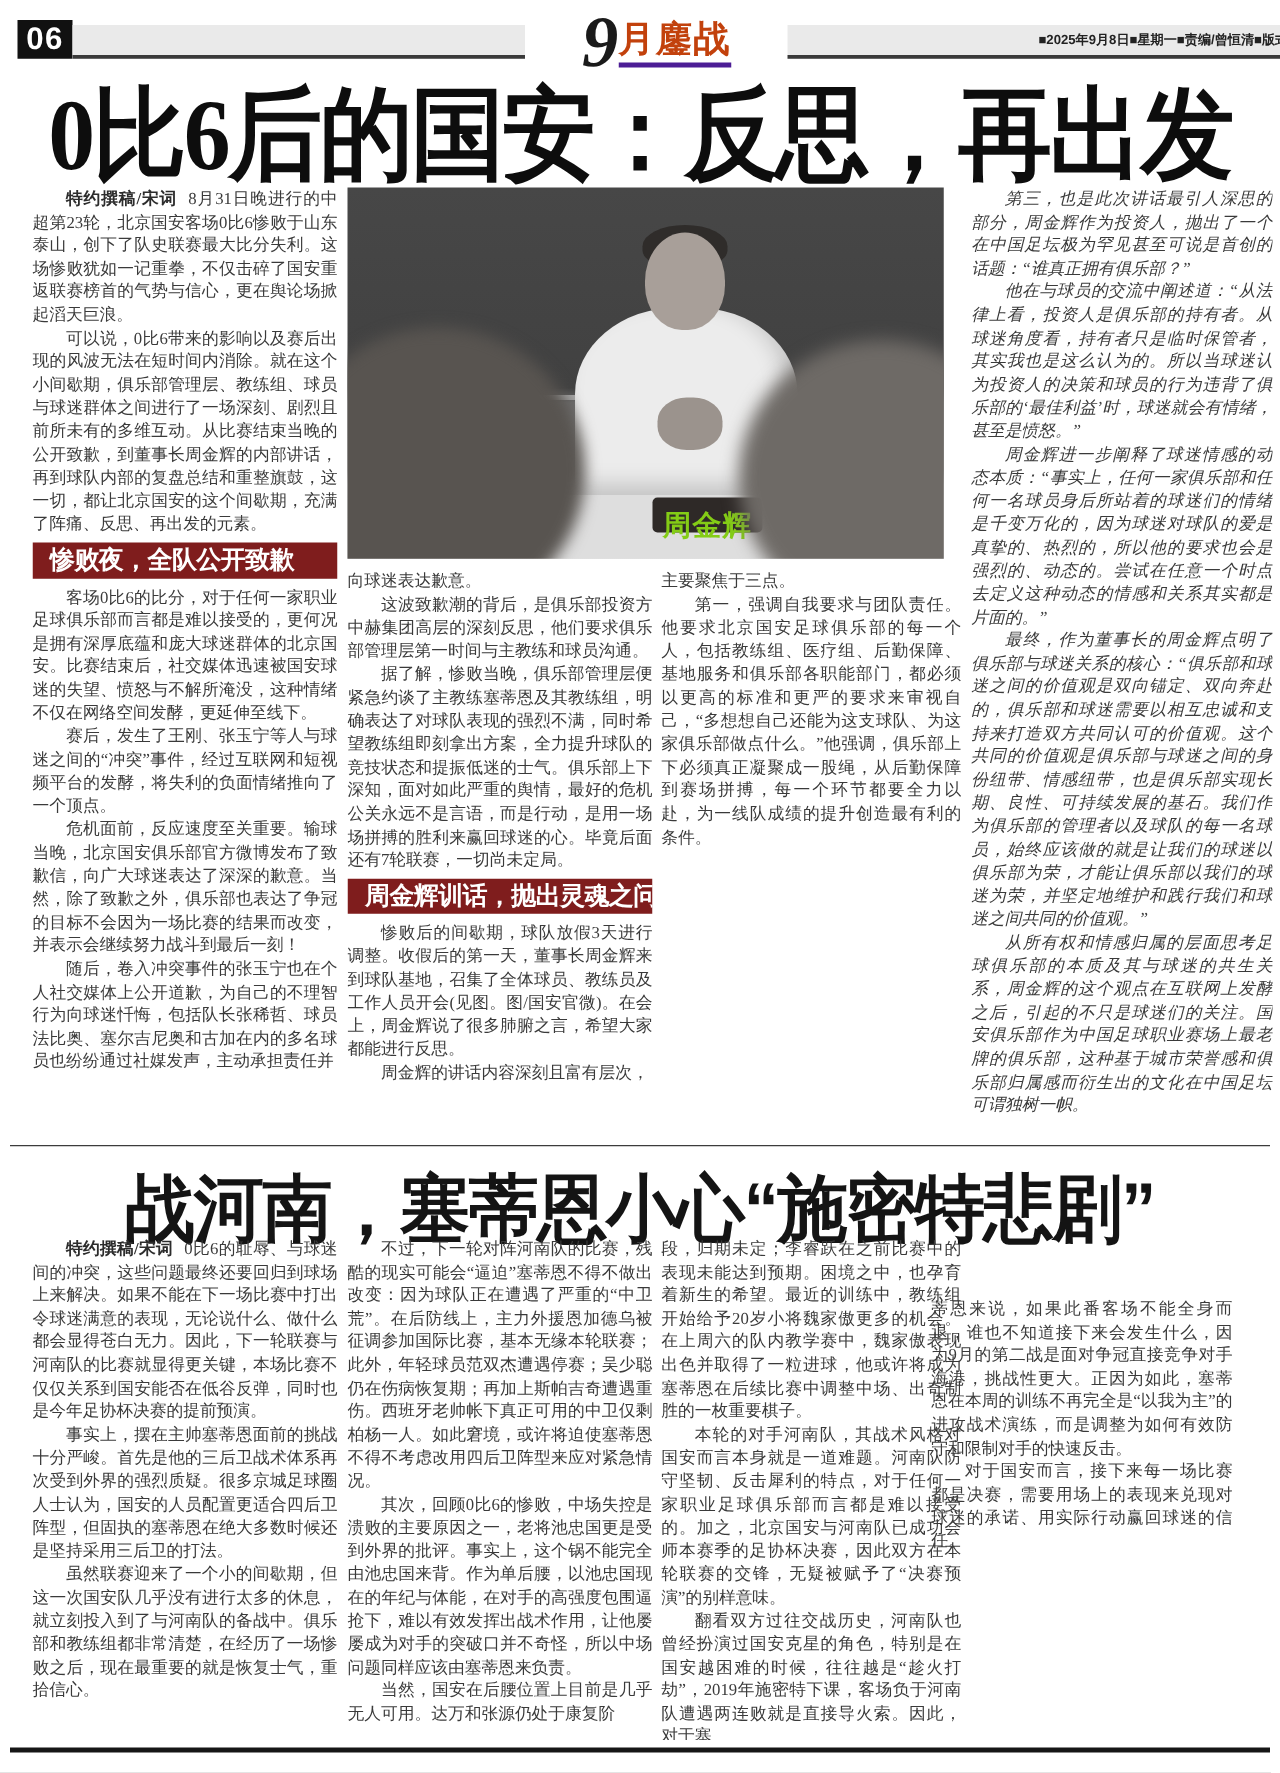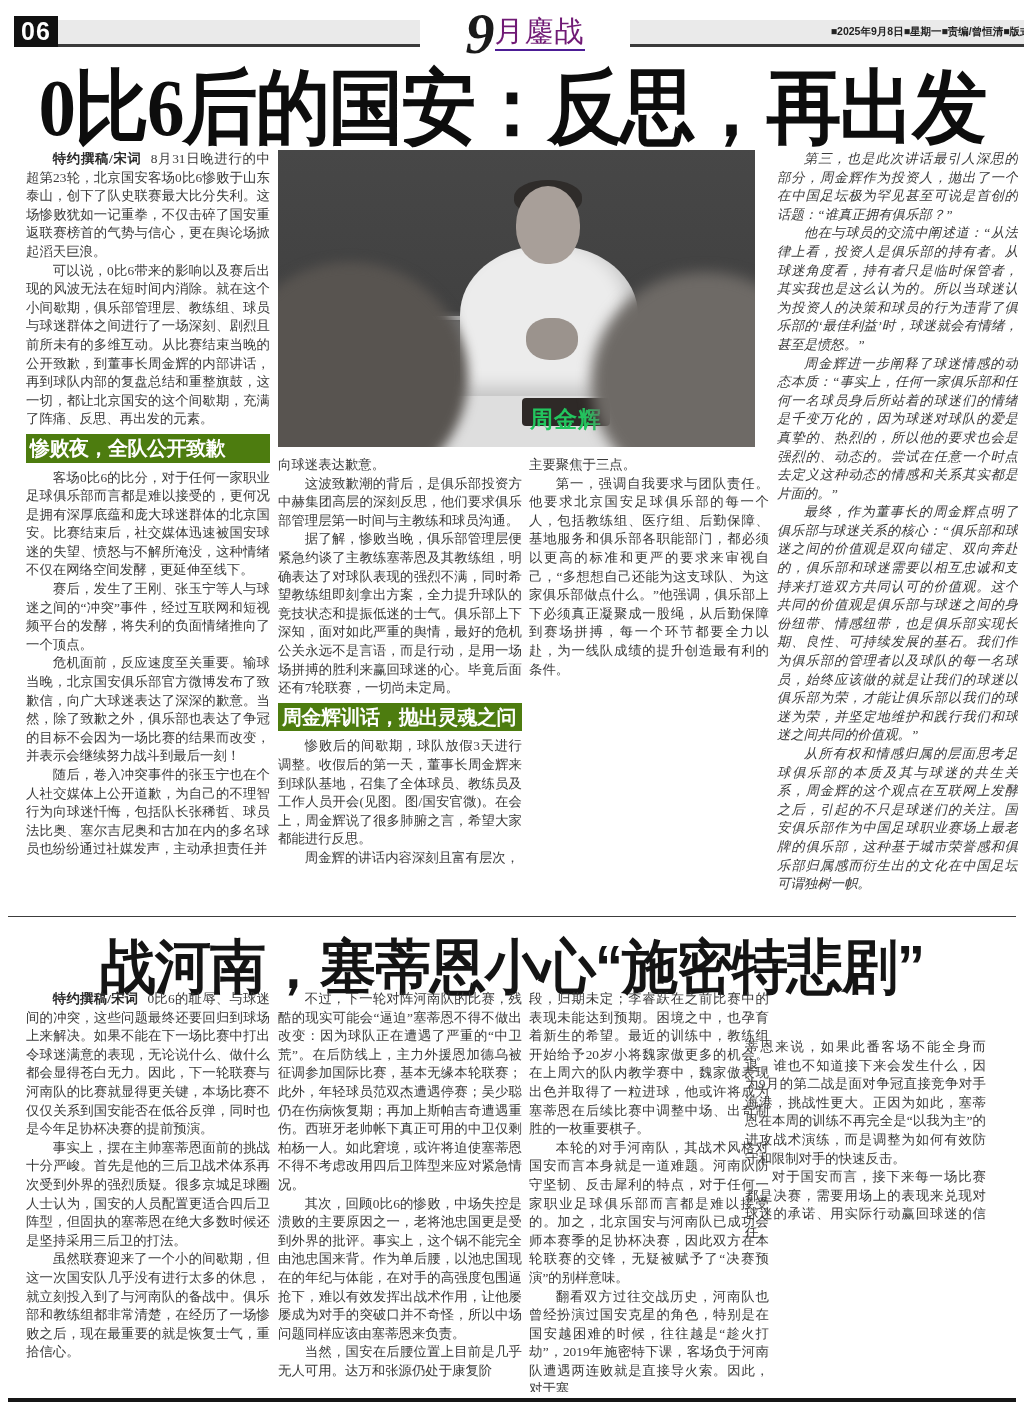--- a/index.html
+++ b/index.html
@@ -11,39 +11,39 @@
            color:#fff;font-family:"Liberation Sans","DejaVu Sans",sans-serif;font-weight:bold;
            font-size:25px;line-height:31px;text-align:center;letter-spacing:1px;}
   .band{position:absolute;left:58px;top:20px;width:1011px;height:24px;background:#eaeaea;
         border-bottom:3px solid #3a3a3a;}
   .datecredits{position:absolute;right:4px;top:5px;font-family:"Liberation Sans","DejaVu Sans",sans-serif;
         font-size:10.5px;font-weight:bold;color:#222;letter-spacing:0;}
   .masthead{position:absolute;left:420px;top:0px;width:210px;height:50px;background:#fff;
         text-align:center;white-space:nowrap;}
   .m9{font-size:58px;font-weight:900;font-style:italic;color:#1a1a1a;vertical-align:-12px;
       font-family:"Liberation Serif","DejaVu Serif",serif;}
-  .mtext{font-size:29px;font-weight:400;color:#701a75;letter-spacing:1px;
-      border-bottom:2px solid #4c1d95;padding-bottom:2px;
+  .mtext{font-size:29px;font-weight:700;color:#c2410c;letter-spacing:1px;
+      border-bottom:4px solid #4c1d95;padding-bottom:2px;
       font-family:"Liberation Serif","DejaVu Serif",serif;}
 
   
   .h1{position:absolute;left:0;top:54px;width:1024px;text-align:center;color:#0d0d0d;
       font-size:75px;font-weight:900;letter-spacing:-2px;white-space:nowrap;
       font-family:"Liberation Serif","DejaVu Serif",serif;transform:scaleY(1.08);transform-origin:top;}
   .h2{position:absolute;left:0;top:928px;width:1024px;text-align:center;color:#141414;
       font-size:56px;font-weight:900;letter-spacing:-1px;white-space:nowrap;
       font-family:"Liberation Sans","DejaVu Sans",sans-serif;transform:scaleY(1.05);transform-origin:top;}
 
   
   .col{position:absolute;overflow:hidden;font-size:13.4px;line-height:18.6px;text-align:justify;}
   .col p{margin:0;text-indent:2em;}
   .col p.cont{text-indent:0;}
   .lead{font-weight:bold;margin-right:9px;color:#2c2c2c;}
-  .secbar{background:#4d7c0f;color:#ffffff;font-family:"Liberation Sans","DejaVu Sans",sans-serif;
-      font-weight:bold;font-size:20px;letter-spacing:-0.5px;padding:5px 4px;margin:5px 0 6px 0;
+  .secbar{background:#7f1d1d;color:#ffffff;font-family:"Liberation Sans","DejaVu Sans",sans-serif;
+      font-weight:bold;font-size:20px;letter-spacing:-0.5px;padding:5px 14px;margin:5px 0 6px 0;
       white-space:nowrap;text-indent:0;}
 
   .a1c1{left:26px; top:150px;width:244px;height:762px;}
   .a1c2{left:278px;top:456px;width:244px;height:456px;}
   .a1c3{left:529px;top:456px;width:240px;height:456px;}
   .a1c4{left:777px;top:150px;width:241px;height:762px;font-style:italic;}
 
   .a2c1{left:26px; top:990px;width:244px;height:402px;}
   .a2c2{left:278px;top:990px;width:244px;height:402px;}
   .a2c3{left:529px;top:990px;width:240px;height:402px;}
@@ -62,21 +62,21 @@
         border-radius:50% 50% 46% 46%;}
   .hair{position:absolute;left:236px;top:30px;width:68px;height:34px;background:#2f2c2a;
         border-radius:50% 50% 40% 40%;}
   .hands{position:absolute;left:248px;top:168px;width:52px;height:42px;background:#9b938d;
          border-radius:45%;}
   .tabletop{position:absolute;left:0;top:246px;width:477px;height:51px;background:#dedede;}
   .bottle{position:absolute;left:336px;top:190px;width:21px;height:70px;background:#cfcfcf;
           border-radius:9px 9px 4px 4px;}
   .bottlelabel{position:absolute;left:336px;top:216px;width:21px;height:26px;background:#4a4a4a;}
   .nameplate{position:absolute;left:244px;top:248px;width:88px;height:28px;background:#2e2927;
-             border-radius:4px;color:#22c55e;font-family:Liberation Serif, serif;
+             border-radius:4px;color:#84cc16;font-family:Liberation Sans, sans-serif;
              font-weight:bold;font-size:23px;line-height:44px;text-align:center;letter-spacing:1px;}
   .fghead-left{position:absolute;left:-46px;top:112px;width:236px;height:230px;background:#585450;
                border-radius:50%;filter:blur(6px);}
   .fghead-right{position:absolute;right:-64px;top:122px;width:228px;height:220px;background:#6e6a66;
                 border-radius:50%;filter:blur(7px);}
 </style>
 </head>
 <body>
 
 <div id="page">

